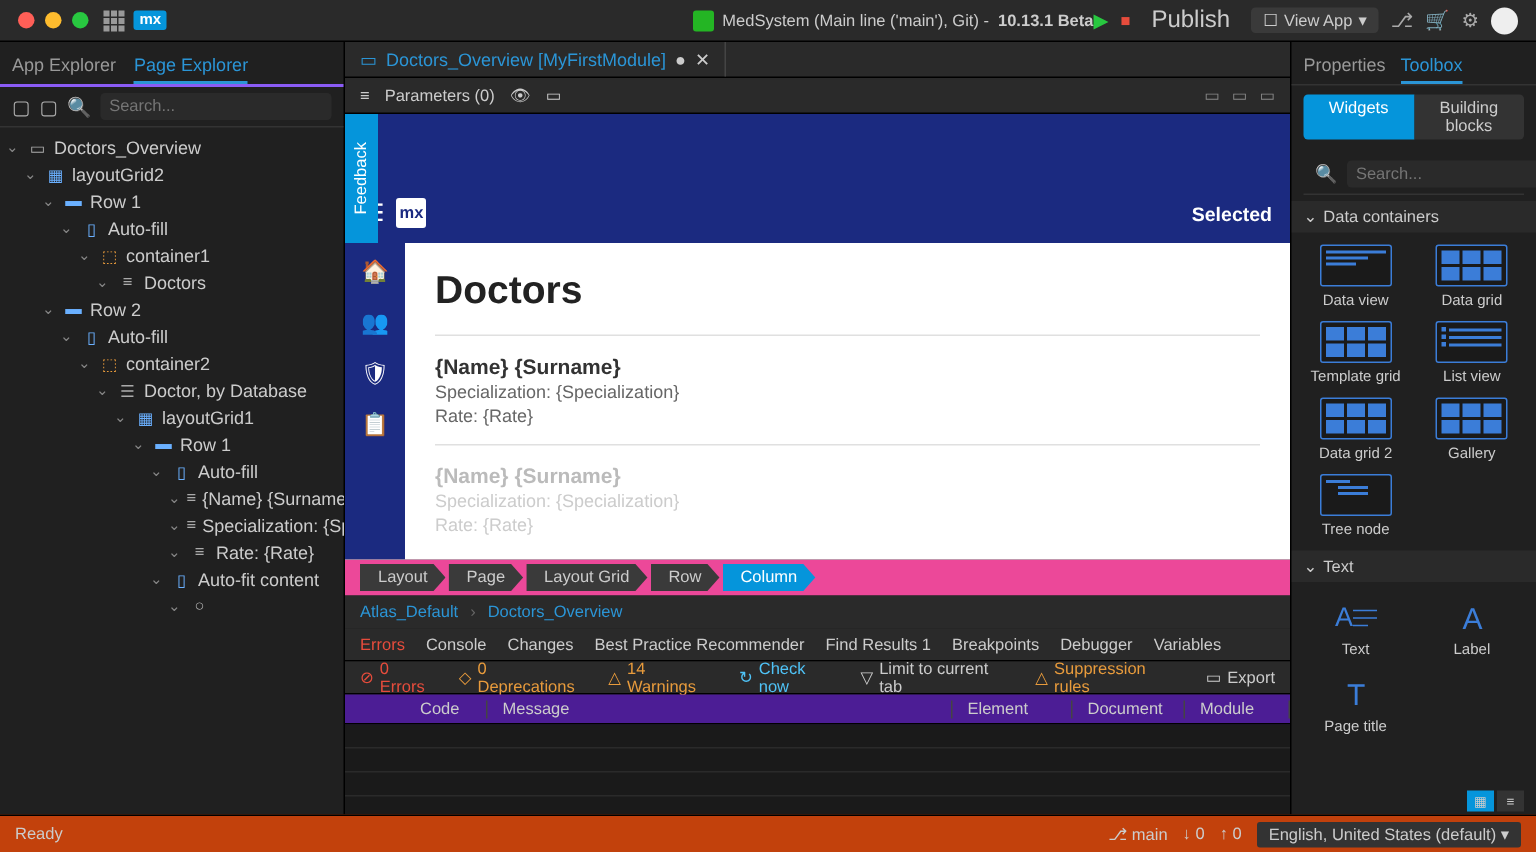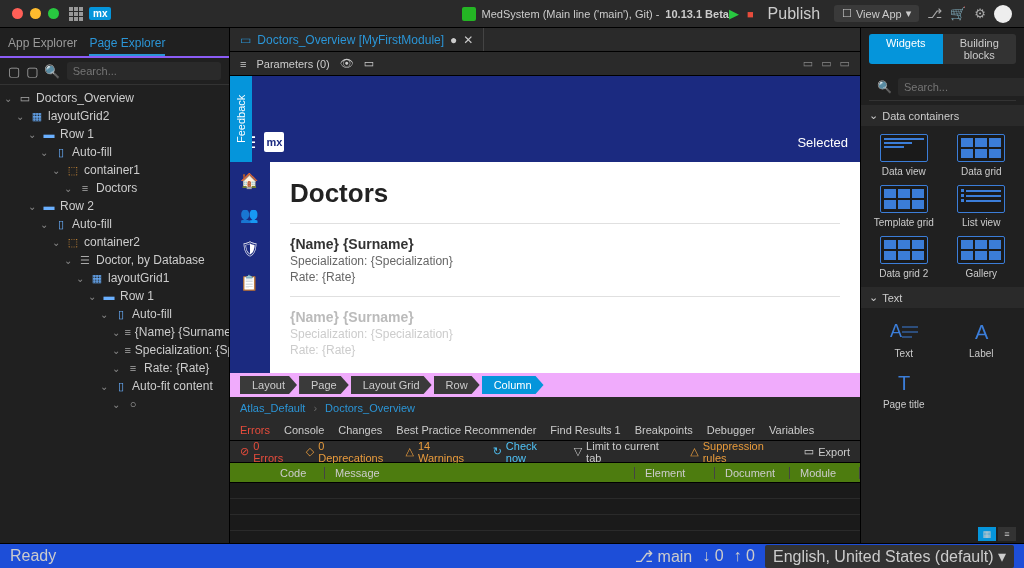--- a/index.html
+++ b/index.html
@@ -43,46 +43,46 @@
 .doc-tab .unsaved{color:#ccc}
 .doc-tab .close{color:#ccc;font-size:12px}
 .params-bar{height:24px;background:#2a2a2a;display:flex;align-items:center;padding:0 10px;gap:10px;font-size:11px;border-bottom:1px solid #000}
 .params-bar .right{margin-left:auto;display:flex;gap:8px;color:#888}
 .canvas{flex:1;background:#fff;position:relative;display:flex;overflow:hidden}
 .feedback{position:absolute;left:0;top:0;width:22px;height:86px;background:#0595db;color:#fff;writing-mode:vertical-rl;transform:rotate(180deg);font-size:11px;display:flex;align-items:center;justify-content:center;z-index:10}
 .app-header{height:40px;background:#1b2a80;position:absolute;top:46px;left:0;right:0;display:flex;align-items:center;padding:0 12px}
 .app-header-top{height:46px;background:#1b2a80;position:absolute;top:0;left:0;right:0}
 .hamburger{color:#fff;font-size:16px;margin-right:8px}
 .mx-square{width:20px;height:20px;background:#fff;color:#1b2a80;font-weight:bold;font-size:11px;display:flex;align-items:center;justify-content:center;border-radius:2px}
-.selected-txt{margin-left:auto;color:#fff;font-size:13px;font-weight:400}
+.selected-txt{margin-left:auto;color:#fff;font-size:13px;font-weight:700}
 .app-sidebar{position:absolute;left:0;top:86px;bottom:0;width:40px;background:#1b2a80;display:flex;flex-direction:column;align-items:center;padding-top:10px;gap:16px}
 .app-sidebar span{color:#fff;font-size:15px}
 .app-content{position:absolute;left:40px;top:86px;right:0;bottom:0;padding:16px 20px;overflow:auto}
 .page-title{font-size:26px;font-weight:700;color:#222;margin-bottom:14px}
 .card{border-top:1px solid #e0e0e0;padding:12px 0}
 .card-title{font-size:14px;font-weight:600;color:#333}
 .card-title.faded{color:#bbb}
 .card-line{font-size:12px;color:#666;margin-top:2px}
 .card-line.faded{color:#ccc}
-.breadcrumb-bar{height:24px;background:#f0abfc;display:flex;align-items:center;padding:0 10px;font-size:11px;gap:0}
+.breadcrumb-bar{height:24px;background:#ec4899;display:flex;align-items:center;padding:0 10px;font-size:11px;gap:0}
 .bc-item{padding:3px 12px;color:#ccc;background:#3a3a3a;position:relative;margin-right:2px;clip-path:polygon(0 0,calc(100% - 8px) 0,100% 50%,calc(100% - 8px) 100%,0 100%)}
 .bc-item.active{background:#0595db;color:#fff}
 .ref-bar{height:22px;background:#2a2a2a;display:flex;align-items:center;padding:0 10px;gap:8px;font-size:11px}
 .ref-bar .link{color:#2b95d6}
 .ref-bar .sep{color:#666}
 .tabs-bottom{height:22px;background:#2a2a2a;display:flex;align-items:center;padding:0 10px;gap:14px;font-size:11px;border-bottom:1px solid #000}
 .tabs-bottom span{color:#ccc;cursor:pointer}
 .tabs-bottom span.active{color:#e74c3c}
 .error-bar{height:22px;background:#2a2a2a;display:flex;align-items:center;padding:0 10px;gap:14px;font-size:11px;border-bottom:1px solid #000}
 .err-item{display:flex;align-items:center;gap:4px}
 .err-item.red{color:#e74c3c}
 .err-item.orange{color:#e89b3c}
 .err-item.cyan{color:#4fc3f7}
 .err-item.gray{color:#ccc}
-.table-head{height:20px;background:#4d7c0f;display:flex;align-items:center;font-size:11px;border-bottom:1px solid #000}
+.table-head{height:20px;background:#4c1d95;display:flex;align-items:center;font-size:11px;border-bottom:1px solid #000}
 .table-head span{padding:0 10px;border-right:1px solid #444;color:#ccc}
 .th1{width:40px}.th2{width:55px}.th3{flex:1;min-width:200px}.th4{width:80px}.th5{width:75px}.th6{width:70px}
 .table-body{height:60px;background:#1a1a1a}
 .table-body .row{height:16px;border-bottom:1px solid #2a2a2a}
 .right-panel{width:164px;background:#202020;border-left:1px solid #000;display:flex;flex-direction:column}
 .rp-tabs{display:flex;padding:4px 8px 0;gap:10px;font-size:12px;border-bottom:1px solid #333}
 .rp-tabs span{padding:4px 0;color:#999;cursor:pointer}
 .rp-tabs span.active{color:#2b95d6;border-bottom:2px solid #2b95d6}
 .rp-pill{display:flex;margin:6px 8px}
 .rp-pill span{flex:1;text-align:center;font-size:11px;padding:3px;cursor:pointer}
@@ -96,21 +96,21 @@
 .wi-line{height:2px;background:#3b7dd8}
 .wi-grid{display:grid;grid-template-columns:repeat(3,1fr);gap:2px;flex:1}
 .wi-cell{background:#3b7dd8}
 .wi-list{display:flex;flex-direction:column;gap:2px;flex:1}
 .wi-list-row{display:flex;gap:2px;align-items:center}
 .wi-dot{width:3px;height:3px;background:#3b7dd8}
 .wi-bar{flex:1;height:2px;background:#3b7dd8}
 .widget-label{font-size:10px;color:#ccc;text-align:center}
 .wi-text{width:48px;height:28px;display:flex;align-items:center;justify-content:center}
 .wi-text svg{width:32px;height:22px}
-.statusbar{position:absolute;bottom:0;left:0;right:0;height:25px;background:#1d4ed8;display:flex;align-items:center;padding:0 10px;font-size:16px;color:#ccc;border-top:1px solid #000}
+.statusbar{position:absolute;bottom:0;left:0;right:0;height:25px;background:#c2410c;display:flex;align-items:center;padding:0 10px;font-size:11px;color:#ccc;border-top:1px solid #000}
 .statusbar .right{margin-left:auto;display:flex;align-items:center;gap:10px}
 .lang-select{background:#333;padding:2px 8px;border-radius:2px}
 .rp-bottom-toggle{position:absolute;bottom:27px;right:8px;display:flex;gap:2px}
 .rp-bottom-toggle span{width:18px;height:14px;background:#333;display:flex;align-items:center;justify-content:center;font-size:9px;color:#ccc}
 .rp-bottom-toggle span.active{background:#0595db}
 </style>
 </head>
 <body>
 
 <div class="titlebar">
@@ -372,20 +372,24 @@
       <span class="th6">Module</span>
     </div>
     <div class="table-body">
       <div class="row"></div>
         <div class="row"></div>
         <div class="row"></div>
     </div>
   </div>
 
   <div class="right-panel">
+    <div class="rp-tabs">
+      <span>Properties</span>
+      <span class="active">Toolbox</span>
+    </div>
     <div class="rp-pill">
       <span class="active">Widgets</span>
       <span class="inactive">Building blocks</span>
     </div>
     <div class="rp-search toolbar-row">
       <span>🔍</span>
       <input class="search-input" placeholder="Search..." style="">
     </div>
     <div id="rp-sections" style="flex:1;overflow:auto">
         <div class="rp-section"><span>⌄</span> Data containers</div>
@@ -462,20 +466,28 @@
                 <div class="wi-cell"></div>
                 <div class="wi-cell"></div>
                 <div class="wi-cell"></div>
                 <div class="wi-cell"></div>
                 <div class="wi-cell"></div>
                 <div class="wi-cell"></div>
               </div>
             </div>
             <div class="widget-label">Gallery</div>
           </div>
+          <div class="widget">
+            <div class="widget-icon">
+              <div class="wi-line" style="width:40%"></div>
+              <div class="wi-line" style="width:50%;margin-left:8px"></div>
+              <div class="wi-line" style="width:50%;margin-left:8px"></div>
+            </div>
+            <div class="widget-label">Tree node</div>
+          </div>
         </div>
         <div class="rp-section"><span>⌄</span> Text</div>
         <div class="rp-grid">
           <div class="widget">
             <div class="wi-text">
               <svg viewBox="0 0 32 22">
                 <text x="2" y="18" fill="#3b7dd8" font-size="18" font-family="serif">A</text>
                 <line x1="14" y1="8" x2="30" y2="8" stroke="#3b7dd8"></line>
                 <line x1="14" y1="13" x2="30" y2="13" stroke="#3b7dd8"></line>
                 <line x1="14" y1="18" x2="24" y2="18" stroke="#3b7dd8"></line>

